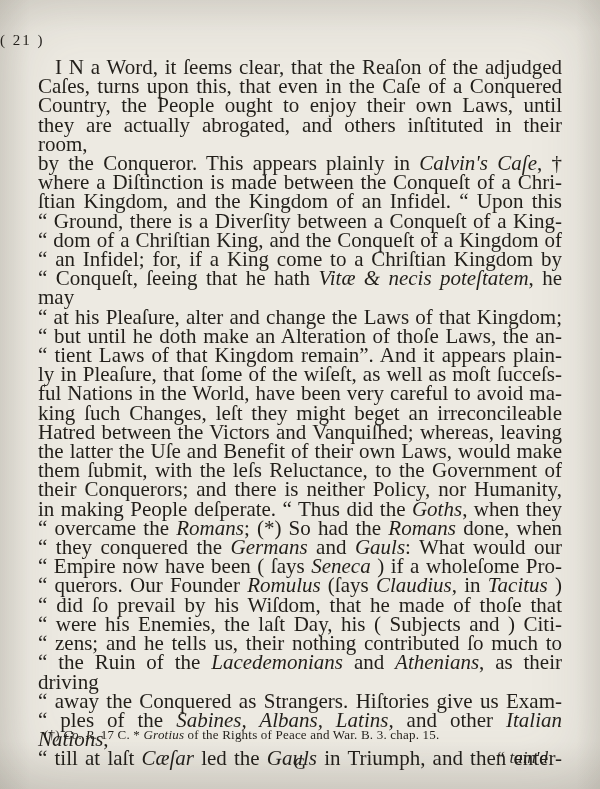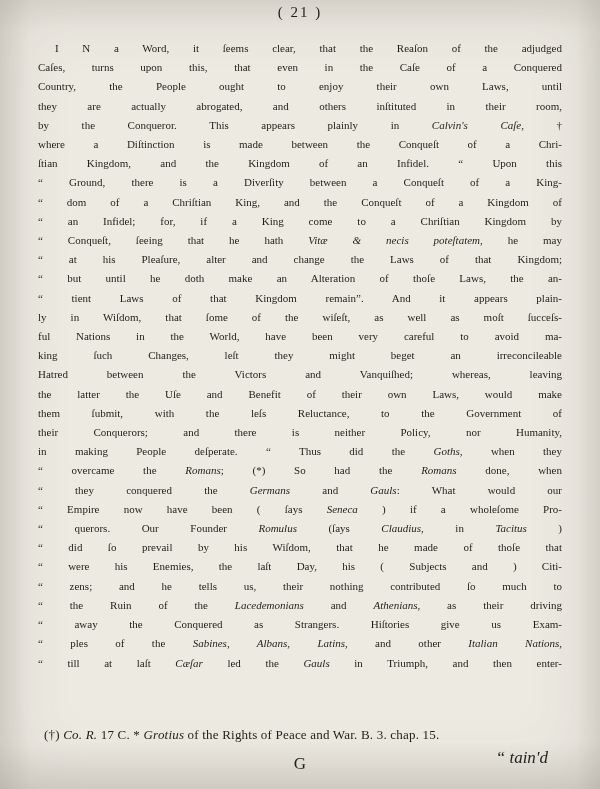--- a/index.html
+++ b/index.html
@@ -14,29 +14,28 @@
     margin: 0;
     color: #221f1a;
     background:
       linear-gradient(to right, rgba(110,105,92,0.12), rgba(0,0,0,0) 5%, rgba(0,0,0,0) 96%, rgba(110,105,92,0.10)),
       linear-gradient(to bottom, rgba(110,105,92,0.08), rgba(0,0,0,0) 4%, rgba(0,0,0,0) 94%, rgba(110,105,92,0.14)),
       #edeae2;
     box-shadow: inset 0 0 70px rgba(80,74,60,0.18);
     overflow: hidden;
   }
   .pagenum {
-    text-align: center;
-    padding-top: 4px;
+    padding-top: 32px;
     font-size: 15px;
     letter-spacing: 2px;
   }
   .body-text {
     width: 524px;
-    margin: 18px auto 0 auto;
-    font-size: 11px;
+    margin: 9px auto 0 auto;
+    font-size: 21px;
     line-height: 19.2px;
   }
   .line {
     text-align: justify;
     text-align-last: justify;
     white-space: normal;
   }
   .line.indent { text-indent: 17px; }
   .em { font-style: italic; }
   .footnote {
@@ -83,21 +82,21 @@
       <div class="line"><span>by the Conqueror. This appears plainly in </span><span class="em">Calvin's Caſe</span><span>, †</span></div>
       <div class="line"><span>where a Diſtinction is made between the Conqueſt of a Chri-</span></div>
       <div class="line"><span>ſtian Kingdom, and the Kingdom of an Infidel. “ Upon this</span></div>
       <div class="line"><span>“ Ground, there is a Diverſity between a Conqueſt of a King-</span></div>
       <div class="line"><span>“ dom of a Chriſtian King, and the Conqueſt of a Kingdom of</span></div>
       <div class="line"><span>“ an Infidel; for, if a King come to a Chriſtian Kingdom by</span></div>
       <div class="line"><span>“ Conqueſt, ſeeing that he hath </span><span class="em">Vitæ &amp; necis poteſtatem</span><span>, he may</span></div>
       <div class="line"><span>“ at his Pleaſure, alter and change the Laws of that Kingdom;</span></div>
       <div class="line"><span>“ but until he doth make an Alteration of thoſe Laws, the an-</span></div>
       <div class="line"><span>“ tient Laws of that Kingdom remain”. And it appears plain-</span></div>
-      <div class="line"><span>ly in Wiſdom, that ſome of the wiſeſt, as well as moſt ſucceſs-</span></div>
+      <div class="line"><span>ly in Pleaſure, that ſome of the wiſeſt, as well as moſt ſucceſs-</span></div>
       <div class="line"><span>ful Nations in the World, have been very careful to avoid ma-</span></div>
       <div class="line"><span>king ſuch Changes, leſt they might beget an irreconcileable</span></div>
       <div class="line"><span>Hatred between the Victors and Vanquiſhed; whereas, leaving</span></div>
       <div class="line"><span>the latter the Uſe and Benefit of their own Laws, would make</span></div>
       <div class="line"><span>them ſubmit, with the leſs Reluctance, to the Government of</span></div>
       <div class="line"><span>their Conquerors; and there is neither Policy, nor Humanity,</span></div>
       <div class="line"><span>in making People deſperate. “ Thus did the </span><span class="em">Goths</span><span>, when they</span></div>
       <div class="line"><span>“ overcame the </span><span class="em">Romans</span><span>; (*) So had the </span><span class="em">Romans</span><span> done, when</span></div>
       <div class="line"><span>“ they conquered the </span><span class="em">Germans</span><span> and </span><span class="em">Gauls</span><span>: What would our</span></div>
       <div class="line"><span>“ Empire now have been ( ſays </span><span class="em">Seneca</span><span> ) if a wholeſome Pro-</span></div>

